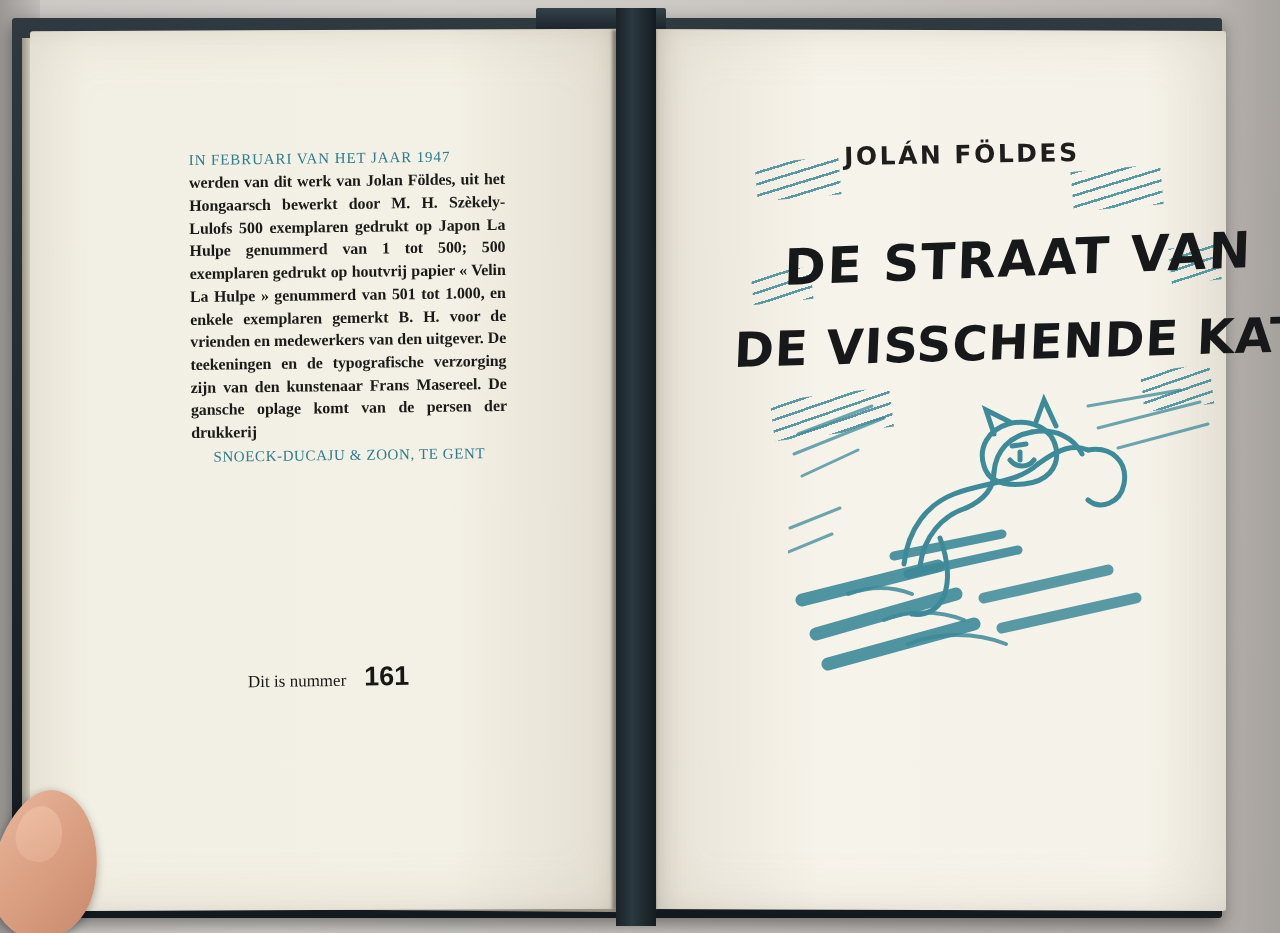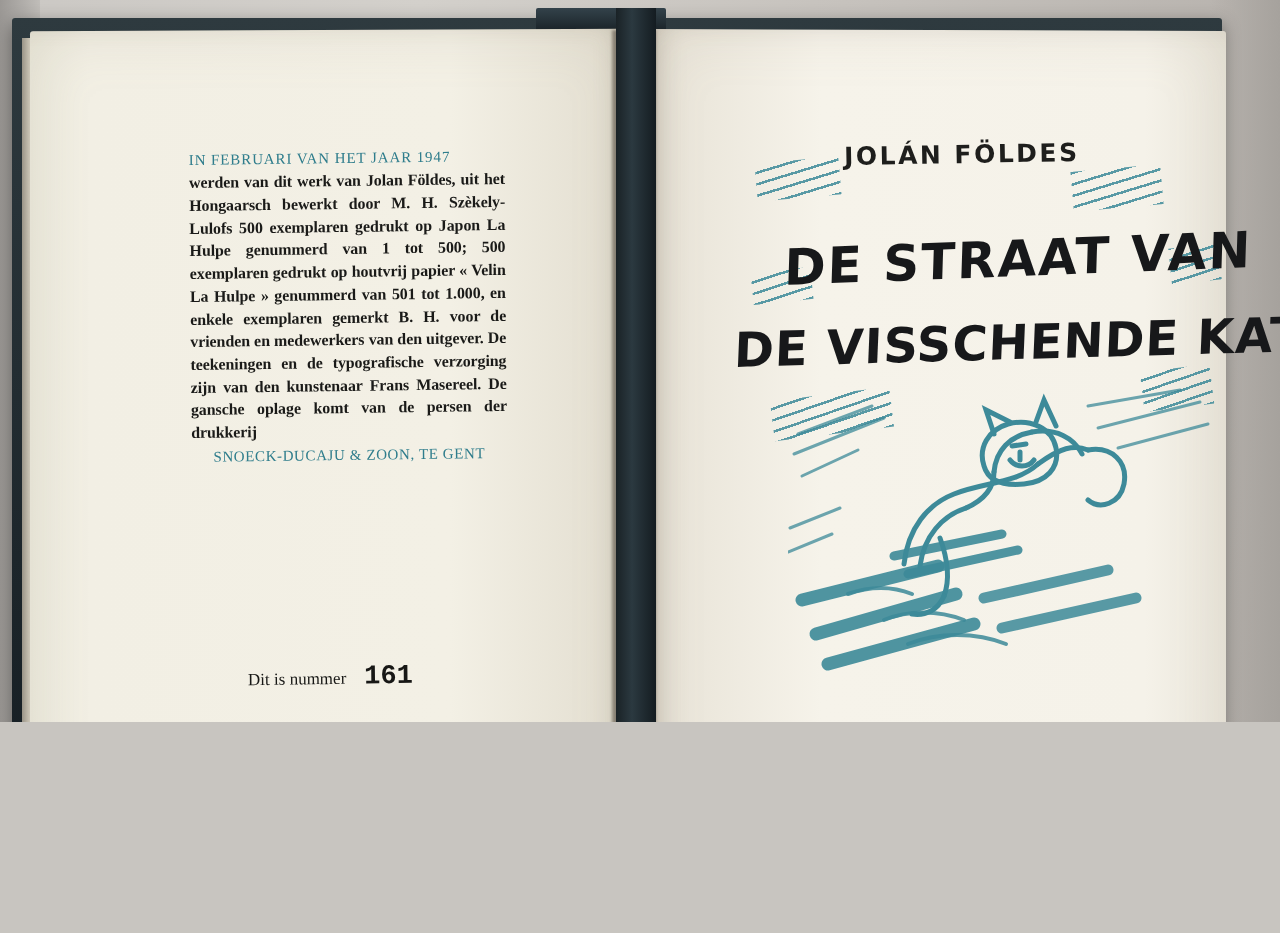--- a/index.html
+++ b/index.html
@@ -3,21 +3,21 @@
 <meta charset="utf-8">
 <style>
   html, body {
     margin: 0;
     padding: 0;
     background: #c8c5c0;
   }
   #stage {
     position: relative;
     width: 1280px;
-    height: 722px;
+    height: 933px;
     overflow: hidden;
     background: #fde047;
     font-family: "Liberation Serif", serif;
   }
 
   
   .backdrop {
     position: absolute;
     inset: 0;
     background:
@@ -151,21 +151,21 @@
     align-items: baseline;
     gap: 18px;
   }
   .copy-number .label {
     font-size: 17px;
     font-family: "Liberation Serif", serif;
   }
   .copy-number .value {
     font-size: 27px;
     font-weight: bold;
-    font-family: Liberation Mono, monospace;
+    font-family: Liberation Sans, sans-serif;
   }
 
   
   .author {
     position: absolute;
     left: 832px;
     top: 132px;
     font-family: "DejaVu Sans", sans-serif;
     font-weight: bold;
     font-size: 25px;

